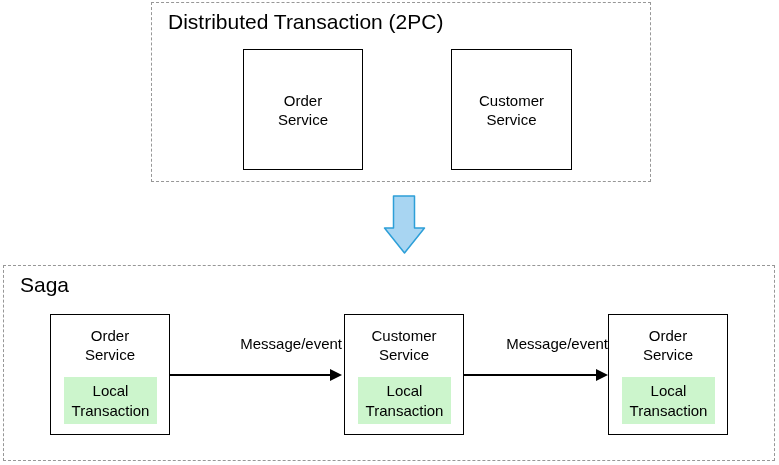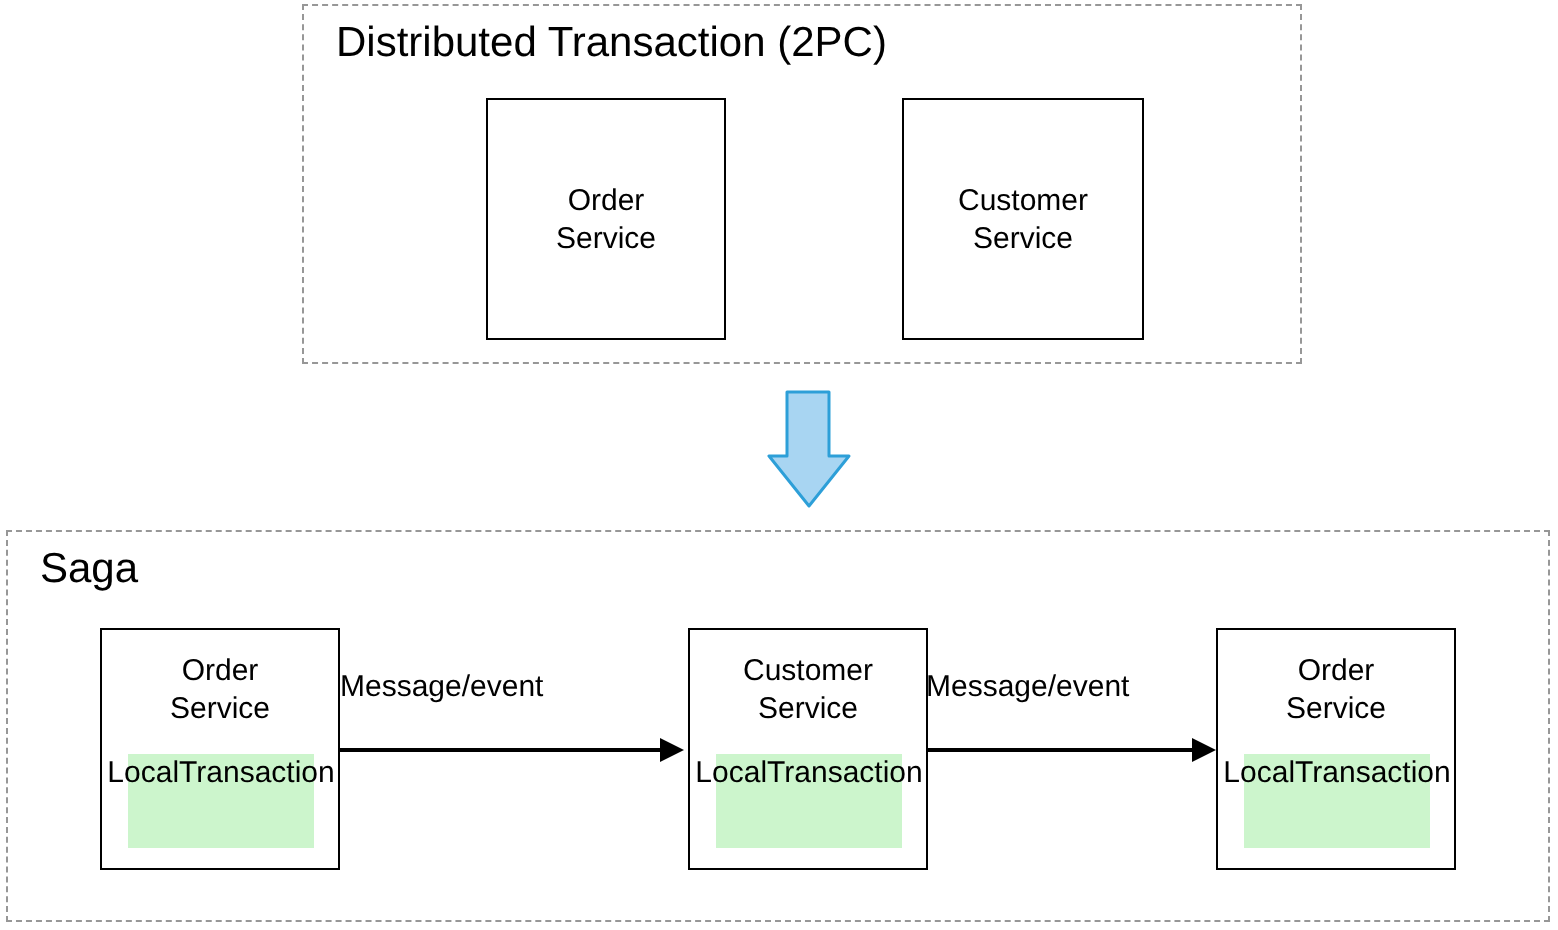--- a/index.html
+++ b/index.html
@@ -80,38 +80,38 @@
   }
   .service-label span, .box span, .local-box span { display: block; }
   .local-box {
     position: absolute;
     left: 13px;
     top: 62px;
     width: 93px;
     height: 47px;
     background: #ccf5cc;
     display: flex;
-    flex-direction: row;
+    flex-direction: column;
     justify-content: center;
     line-height: 20px;
   }
   
   .arrow {
     position: absolute;
     top: 68px;
     height: 48px;
   }
   .a1 { left: 166px; width: 172px; }
   .a2 { left: 459px; width: 145px; }
   .arrow-label {
     position: absolute;
     top: 0;
     left: 0;
     right: 0;
-    text-align: left;
+    text-align: right;
     font-size: 15px;
     line-height: 19px;
     white-space: nowrap;
   }
   .arrow-line {
     position: absolute;
     left: 0;
     right: 11px;
     top: 40px;
     height: 0;

